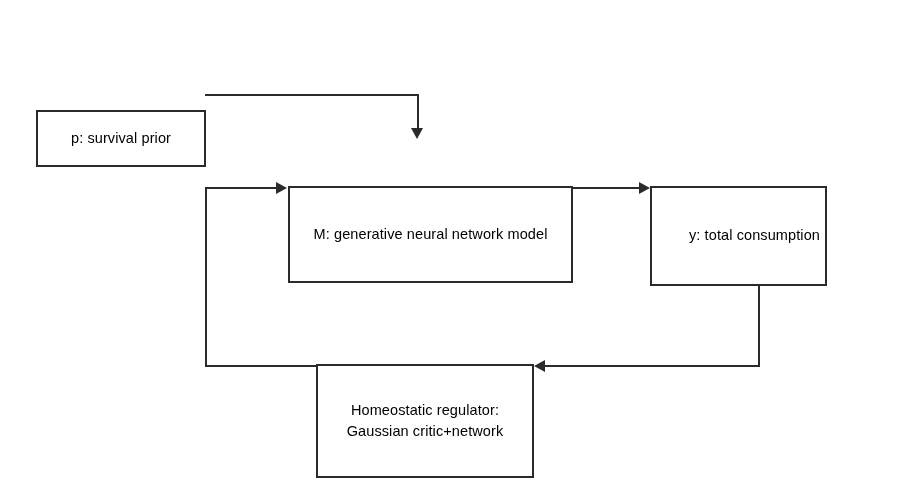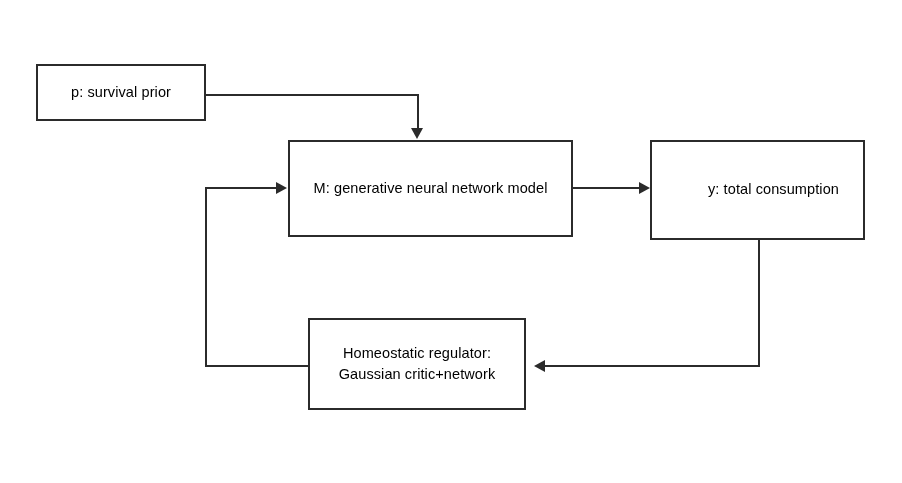--- a/index.html
+++ b/index.html
@@ -23,30 +23,31 @@
     background: #ffffff;
     display: flex;
     align-items: center;
     justify-content: center;
     text-align: center;
     color: #000000;
     font-size: 14.5px;
     line-height: 1.45;
     letter-spacing: 0.1px;
     z-index: 2;
+    margin-top: 46px;
   }
   .node .label-line {
     display: block;
     white-space: nowrap;
   }
   
   #node-prior      { left: 36px;  top: 64px;  width: 170px; height: 57px; }
   #node-model      { left: 288px; top: 140px; width: 285px; height: 97px; }
-  #node-output     { left: 650px; top: 140px; width: 215px; height: 100px; padding-left: 32px; }
-  #node-regulator  { left: 308px; top: 318px; width: 218px; height: 92px; }
+  #node-output     { left: 650px; top: 140px; width: 177px; height: 100px; padding-left: 32px; }
+  #node-regulator  { left: 316px; top: 318px; width: 218px; height: 114px; }
 
   
   .edge-seg {
     position: absolute;
     background: #2b2b2b;
     z-index: 1;
   }
   .edge-h { height: 2px; }
   .edge-v { width: 2px; }
 

